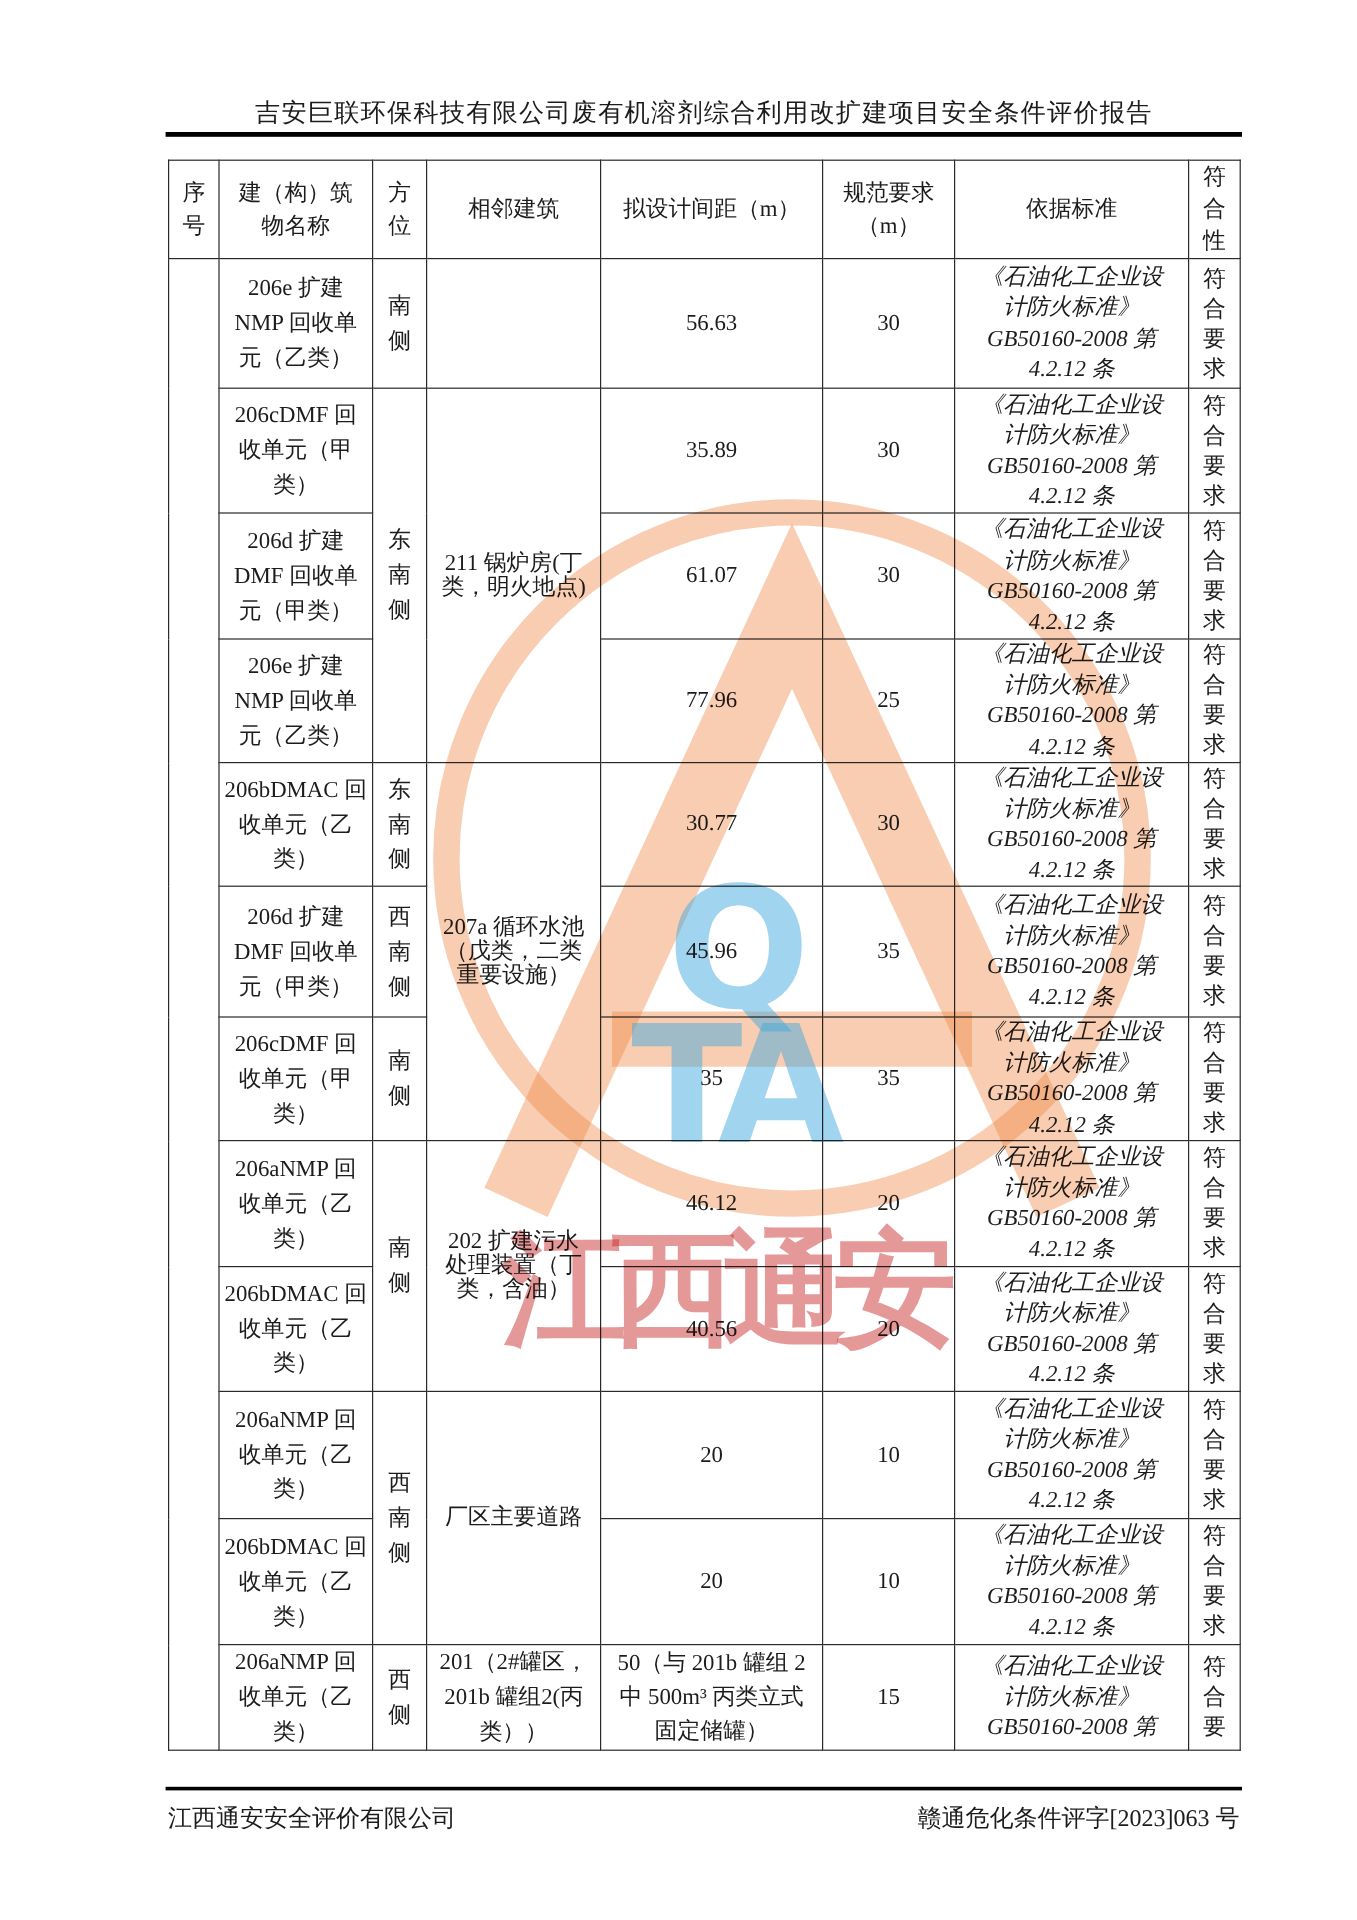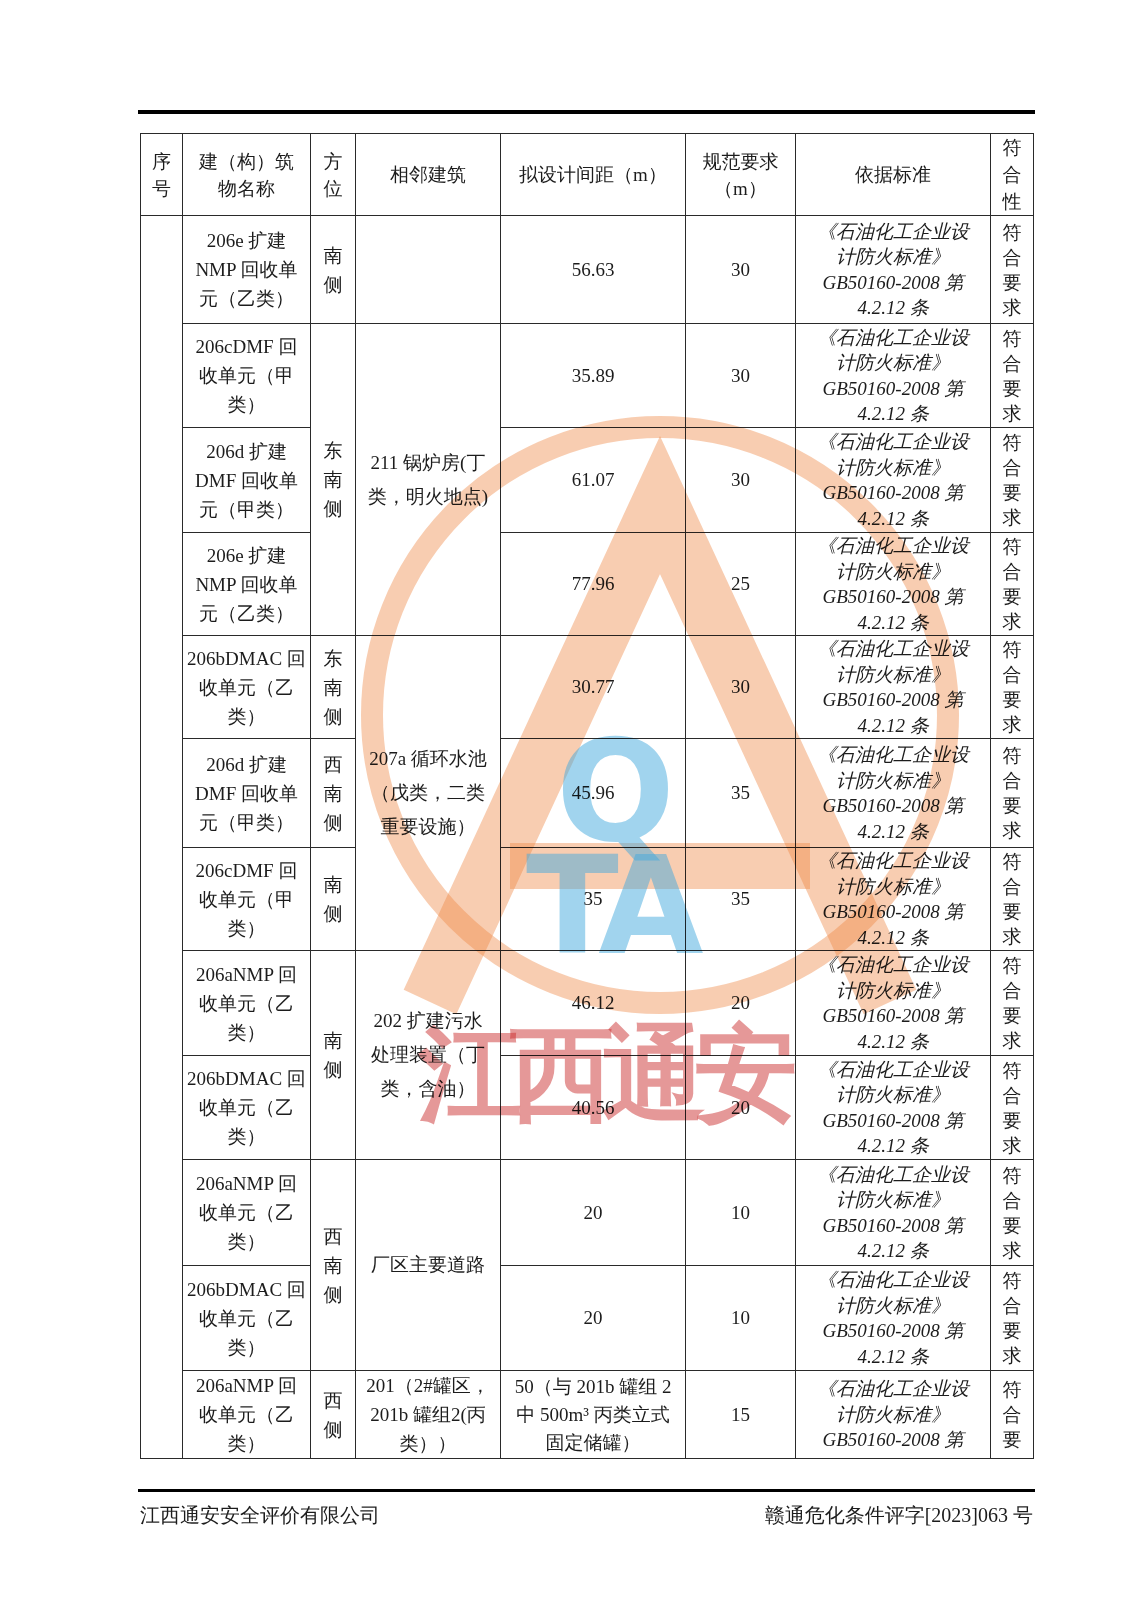--- a/index.html
+++ b/index.html
@@ -18,21 +18,21 @@
     position:absolute; top:133px; left:140px; width:893px;
     border-collapse:collapse; table-layout:fixed; z-index:2; background:transparent;
   }
   table.main td{
     border:1.5px solid #2a2a2a; text-align:center; vertical-align:middle;
     font-size:19px; padding:0 2px; white-space:pre-line; overflow:hidden;
   }
   .c-seq  { line-height:27px; }
   .c-name { line-height:29px; }
   .c-dir  { line-height:29px; }
-  .c-adj  { line-height:34px; }
+  .c-adj  { line-height:20px; }
   .c-dist { line-height:30px; }
   .c-req  { line-height:30px; }
   .c-std  { line-height:25.5px;font-style:italic; }
   .c-comp { line-height:25px; }
   tr.hdr td{ line-height:27px; }
 
   
   .wm{ position:absolute; inset:0; z-index:5; pointer-events:none; mix-blend-mode:multiply; }
   .wm-svg{ position:absolute; left:0; top:0; }
   .wm-letter{
@@ -55,20 +55,21 @@
   .footer-row{
     position:absolute; top:1502px; left:140px; width:893px;
     display:flex; justify-content:space-between; font-size:20px;gap:16px;
   }
 </style>
 </head>
 <body>
 
 <div class="page">
 
+  <div class="doc-title">吉安巨联环保科技有限公司废有机溶剂综合利用改扩建项目安全条件评价报告</div>
   <div class="title-rule"></div>
 
   <table class="main">
     <colgroup>
       <col style="width:42px">
         <col style="width:128px">
         <col style="width:45px">
         <col style="width:145px">
       <col style="width:185px">
         <col style="width:110px">

